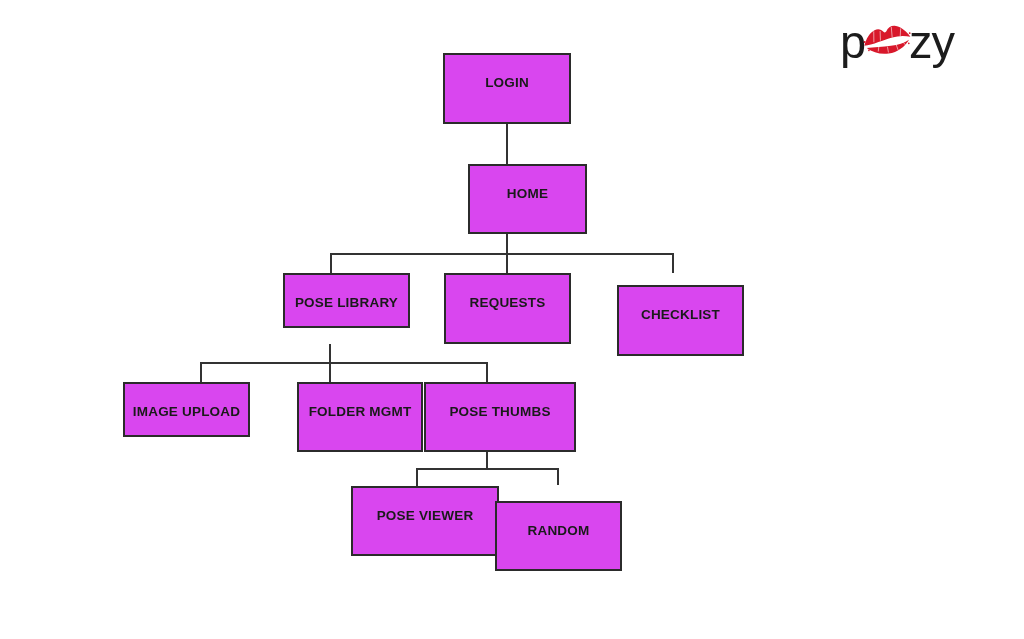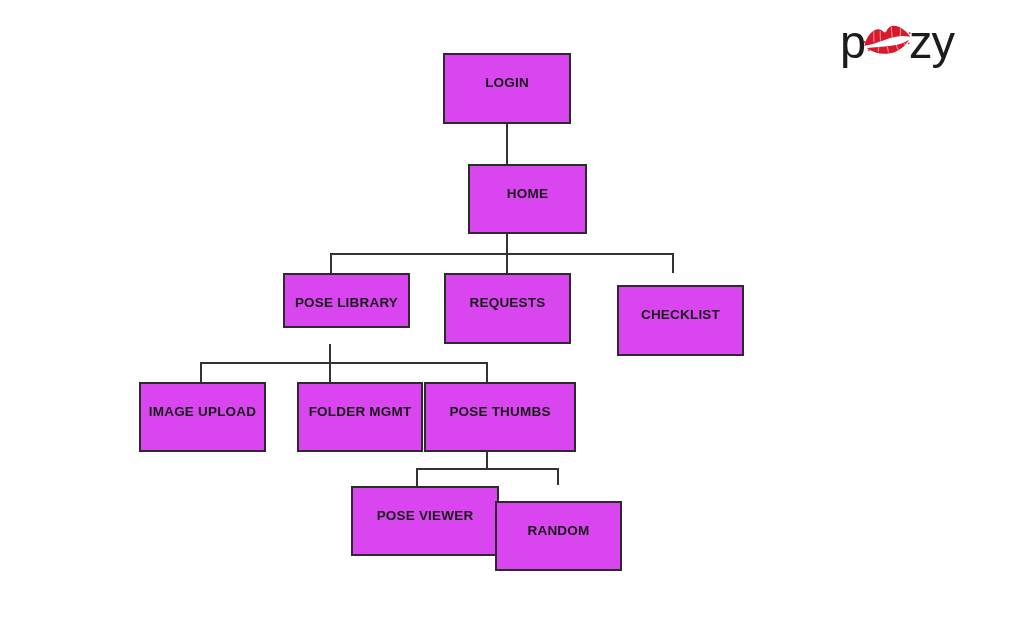--- a/index.html
+++ b/index.html
@@ -83,21 +83,21 @@
       </div>
       <div class="node" style="left: 283px; top: 273px; width: 127px; height: 55px;">
         <span class="node-label">POSE LIBRARY</span>
       </div>
       <div class="node" style="left: 444px; top: 273px; width: 127px; height: 71px;">
         <span class="node-label">REQUESTS</span>
       </div>
       <div class="node" style="left: 605px; top: 285px; width: 127px; height: 71px; margin-left: 12px;">
         <span class="node-label">CHECKLIST</span>
       </div>
-      <div class="node" style="left: 139px; top: 382px; width: 127px; height: 70px;">
+      <div class="node" style="left: 123px; top: 382px; width: 127px; height: 55px;">
         <span class="node-label">IMAGE UPLOAD</span>
       </div>
       <div class="node" style="left: 297px; top: 382px; width: 126px; height: 70px;">
         <span class="node-label">FOLDER MGMT</span>
       </div>
       <div class="node" style="left: 424px; top: 382px; width: 152px; height: 70px;">
         <span class="node-label">POSE THUMBS</span>
       </div>
       <div class="node" style="left: 351px; top: 486px; width: 148px; height: 70px;">
         <span class="node-label">POSE VIEWER</span>

